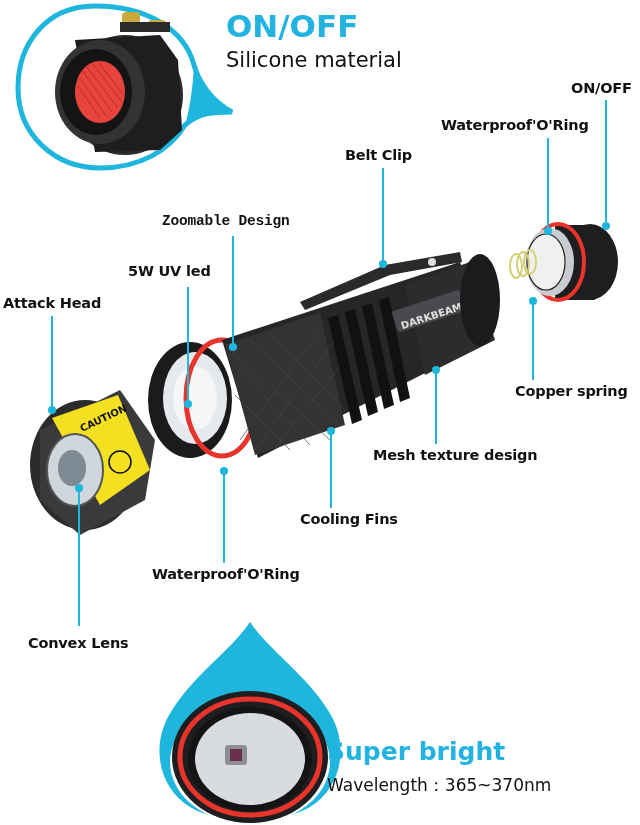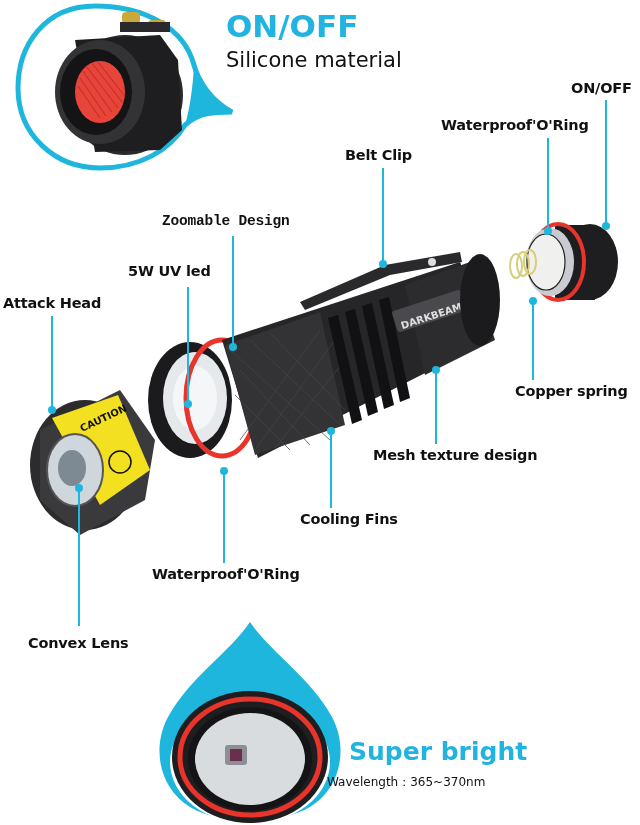--- a/index.html
+++ b/index.html
@@ -156,14 +156,14 @@
   <path d="M100,5 C80,35 40,60 18,100 C2,130 8,170 40,190 C70,208 130,208 160,190 C192,170 198,130 182,100 C160,60 120,35 100,5 Z" fill="#1fb6dd"></path>
   <ellipse cx="100" cy="145" rx="80" ry="62" fill="#ffffff"></ellipse>
   <ellipse cx="100" cy="140" rx="78" ry="66" fill="#1e1e20"></ellipse>
   <ellipse cx="100" cy="140" rx="70" ry="58" fill="none" stroke="#e8342a" stroke-width="5"></ellipse>
   <ellipse cx="100" cy="142" rx="62" ry="52" fill="#141416"></ellipse>
   <ellipse cx="100" cy="142" rx="55" ry="46" fill="#d9dcde"></ellipse>
   <rect x="75" y="128" width="22" height="20" rx="3" fill="#8c8f93"></rect>
   <rect x="80" y="132" width="12" height="12" fill="#6b2e4c"></rect>
 </svg>
 
-<div class="hero-title" style="left:327px;top:737px;font-size:25px;margin-left:22px;">Super bright</div>
-<div class="hero-sub" style="left:327px;top:774px;font-size:12px;">Wavelength：365~370nm</div>
+<div class="hero-title" style="left:327px;top:737px;font-size:25px;">Super bright</div>
+<div class="hero-sub" style="left:327px;top:774px;font-size:17px;">Wavelength：365~370nm</div>
 
 </body></html>

